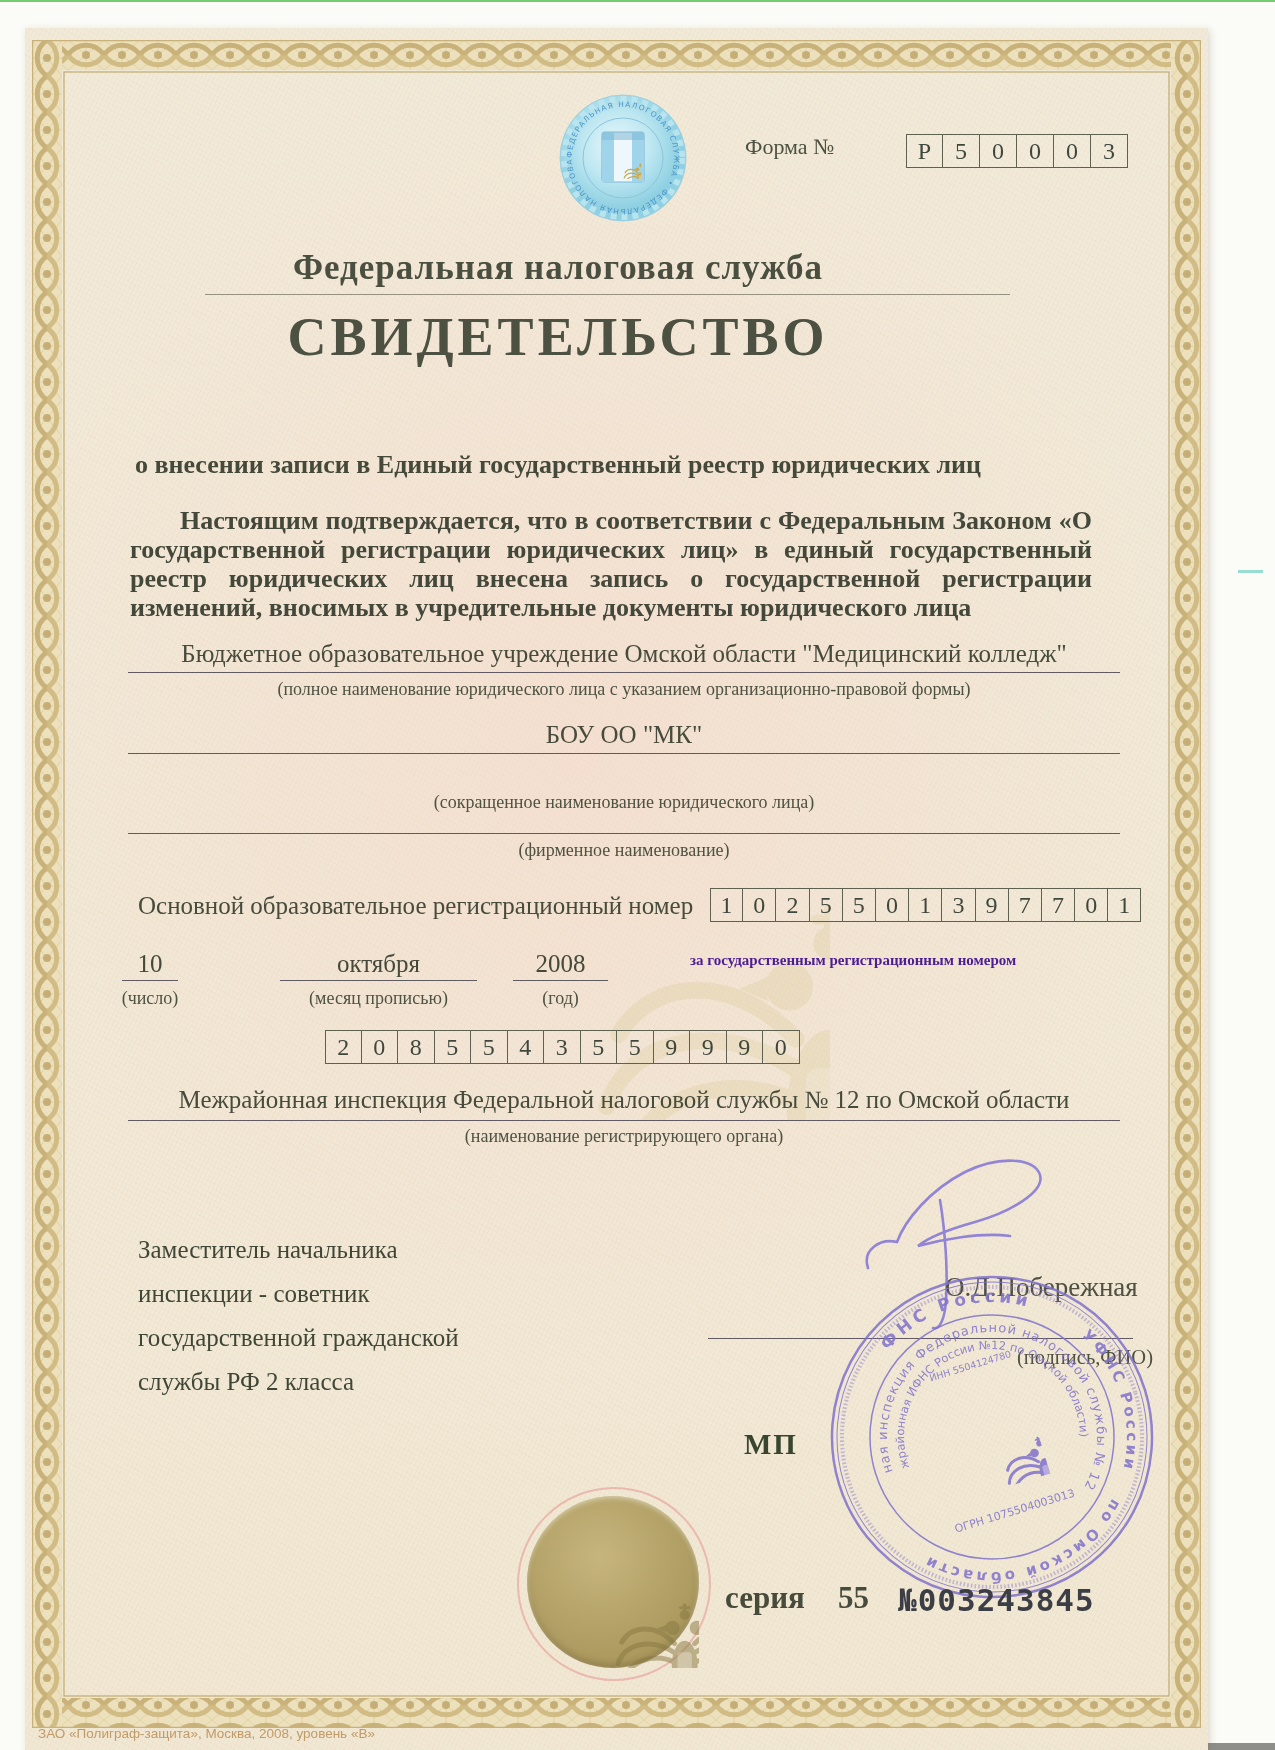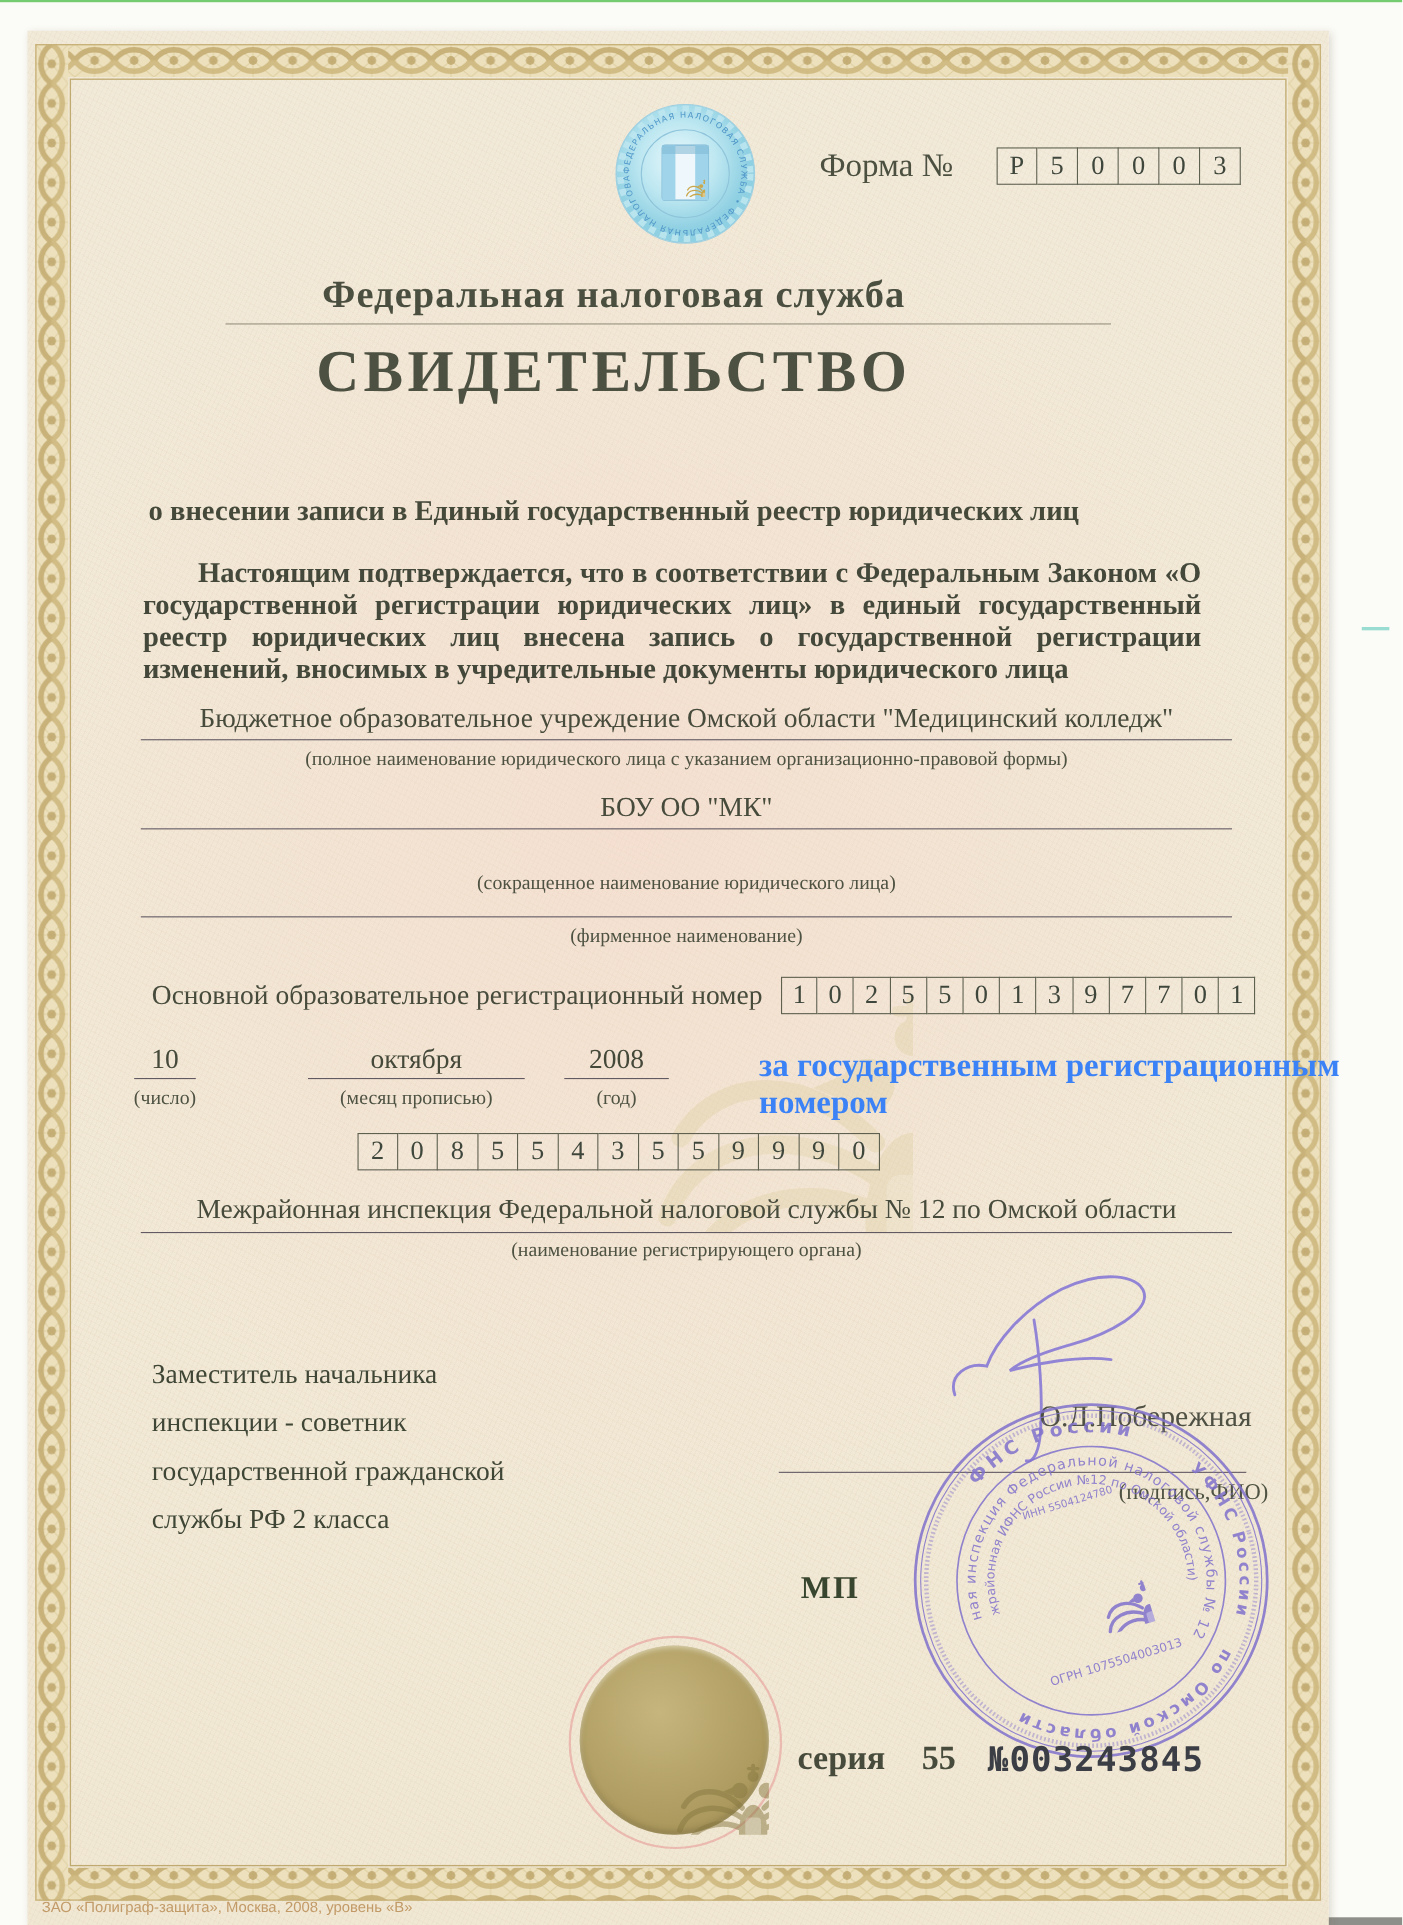--- a/index.html
+++ b/index.html
@@ -117,21 +117,21 @@
       <rect x="44" y="39" width="42" height="50" rx="3" fill="#eef7fb" stroke="#7fb8d4" stroke-width="1.2"></rect>
       <rect x="44" y="39" width="12" height="50" fill="#9fd4ea"></rect>
       <rect x="74" y="39" width="12" height="50" fill="#9fd4ea"></rect>
       <rect x="44" y="39" width="42" height="8" fill="#7fb8d4" opacity=".55"></rect>
     </g>
     <svg x="47" y="44" width="36" height="42" viewBox="-100 -120 200 240" style="color:#c9a84c">
       <use href="#eagle" xlink:href="#eagle"></use>
     </svg>
   </svg>
 
-  <div class="abs" style="left:745px;top:134px;font-size:30px;color:#4c5040;">Форма №</div>
+  <div class="abs" style="left:745px;top:134px;font-size:22px;color:#4c5040;">Форма №</div>
   <div class="abs cells" style="left:906px;top:134px;">
     <span class="cell w37">Р</span>
     <span class="cell w37">5</span>
     <span class="cell w37">0</span>
     <span class="cell w37">0</span>
     <span class="cell w37">0</span>
     <span class="cell w37">3</span>
   </div>
 
   <div class="abs ctr b" style="left:68px;top:248px;width:980px;font-size:35px;letter-spacing:1px;color:#4b4f40;">Федеральная налоговая служба</div>
@@ -167,21 +167,21 @@
     <span class="cell w33">0</span>
     <span class="cell w33">1</span>
   </div>
 
   <div class="abs uline ctr" style="left:122px;top:950px;width:56px;height:30px;font-size:25px;">10</div>
   <div class="abs ctr cap" style="left:100px;top:988px;width:100px;">(число)</div>
   <div class="abs uline ctr" style="left:280px;top:950px;width:197px;height:30px;font-size:25px;">октября</div>
   <div class="abs ctr cap" style="left:280px;top:988px;width:197px;">(месяц прописью)</div>
   <div class="abs uline ctr" style="left:513px;top:950px;width:95px;height:30px;font-size:25px;">2008</div>
   <div class="abs ctr cap" style="left:513px;top:988px;width:95px;">(год)</div>
-  <div class="abs b" style="left:690px;top:952px;font-size:30px;color:#3b82f6;">за государственным регистрационным номером</div>
+  <div class="abs b" style="left:690px;top:952px;font-size:15px;color:#4c1d95;">за государственным регистрационным номером</div>
 
   <div class="abs cells" style="left:325px;top:1030px;">
     <span class="cell w36">2</span>
     <span class="cell w36">0</span>
     <span class="cell w36">8</span>
     <span class="cell w36">5</span>
     <span class="cell w36">5</span>
     <span class="cell w36">4</span>
     <span class="cell w36">3</span>
     <span class="cell w36">5</span>
@@ -239,21 +239,21 @@
         </text>
         <text x="167" y="96" font-size="9.5" text-anchor="middle">ИНН 5504124780</text>
         <text x="167" y="248" font-size="11" text-anchor="middle">ОГРН 1075504003013</text>
       </g>
       <svg x="122" y="115" width="90" height="104" viewBox="-100 -120 200 240">
         <use href="#eagle" xlink:href="#eagle"></use>
       </svg>
     </svg>
   </div>
 
-  <div class="abs b" style="left:728px;top:1428px;font-size:29px;letter-spacing:2px;color:#39462f;">МП</div>
+  <div class="abs b" style="left:744px;top:1428px;font-size:29px;letter-spacing:2px;color:#39462f;">МП</div>
 
   <div class="abs" style="left:517px;top:1487px;width:190px;height:190px;border-radius:50%;
               border:2px solid rgba(230,140,140,.5);"></div>
   <div class="abs" style="left:527px;top:1496px;width:172px;height:172px;border-radius:50%;
               background:radial-gradient(circle at 42% 35%, #c6b57d, #ab995e 70%, #9f8d54);
               box-shadow:inset 0 2px 5px rgba(255,255,240,.5), inset 0 -3px 6px rgba(90,75,40,.35);">
     <svg width="172" height="172" viewBox="-100 -120 200 240" style="color:#877840;opacity:.5;">
       <use href="#eagle" xlink:href="#eagle"></use>
     </svg>
   </div>

